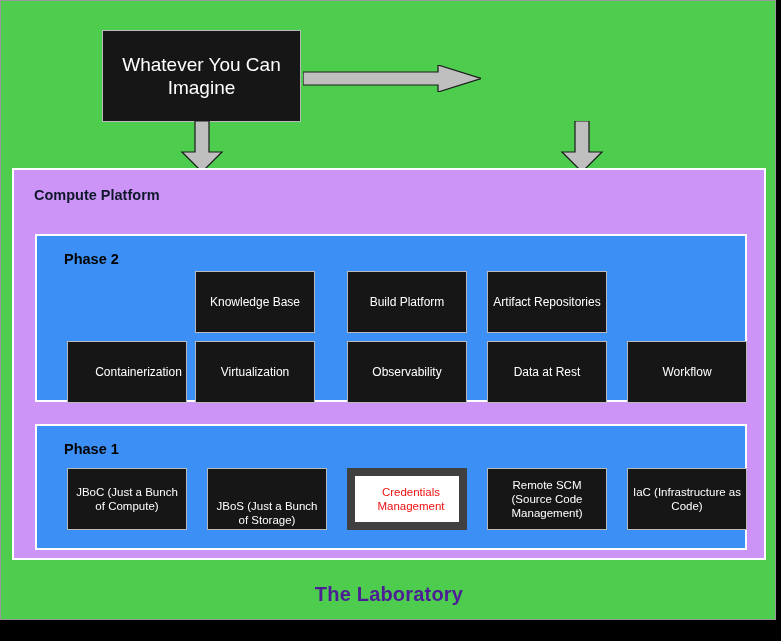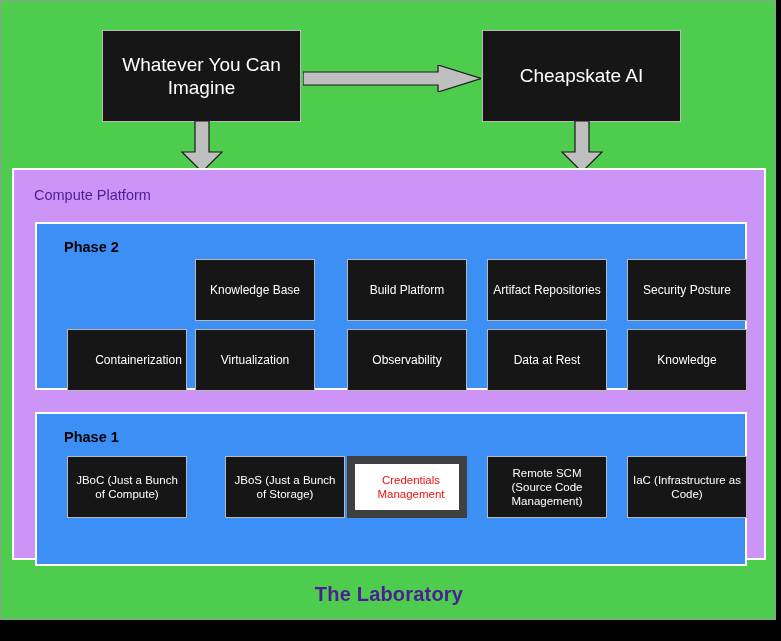--- a/index.html
+++ b/index.html
@@ -93,33 +93,34 @@
     height: 392px;
     background: #CC94F7;
     border: 2px solid #ffffff;
     box-sizing: border-box;
   }
   .platform-title {
     position: absolute;
     left: 20px;
     top: 17px;
     font-size: 14.5px;
-    font-weight: normal;
-    color: #4c1d95;
+    font-weight: bold;
+    color: #0f172a;
   }
 
   
   .phase-panel {
     position: absolute;
     background: #3C90F5;
     border: 2px solid #ffffff;
     box-sizing: border-box;
+    margin-top: 12px;
   }
   #phase2-panel { left: 21px; top: 52px;  width: 712px; height: 168px; }
-  #phase1-panel { left: 21px; top: 242px; width: 712px; height: 154px; }
+  #phase1-panel { left: 21px; top: 242px; width: 712px; height: 126px; }
 
   .phase-label {
     position: absolute;
     left: 27px;
     top: 15px;
     font-size: 14.5px;
     font-weight: bold;
     color: #000000;
   }
 
@@ -134,21 +135,21 @@
   .p2-c4 { left: 450px; width: 120px; }
   .p2-c5 { left: 590px; width: 120px; }
 
   
   .p1-node {
     font-size: 11.5px;
     top: 42px;
     height: 62px;
   }
   .p1-c1 { left: 30px;  width: 120px; }
-  .p1-c2 { left: 188px; width: 120px; }
+  .p1-c2 { left: 170px; width: 120px; align-items: flex-end; }
   .p1-c3 { left: 310px; width: 120px; }
   .p1-c4 { left: 450px; width: 120px; }
   .p1-c5 { left: 590px; width: 120px; }
 
   
   .node.highlight {
     background: #ffffff;
     border: 8px solid #404040;
     color: #EE1111;
     padding-left: 12px;
@@ -158,23 +159,20 @@
 <body>
 
 <div id="canvas">
 
   <div class="lab-field">
 
     <div class="node top-node" id="node-imagine">
       <span>Whatever You Can Imagine</span>
     </div>
 
-    <div class="node top-node" id="node-ai">
-      <span>Cheapskate AI</span>
-    </div>
 
     <svg class="arrow-right" viewBox="0 0 178 27">
       <polygon points="0,7 135,7 135,0 178,13.5 135,27 135,20 0,20" fill="#BFBFBF" stroke="#1a1a1a" stroke-width="1.2"></polygon>
     </svg>
 
     <svg class="arrow-down" id="arrow-down-left" viewBox="0 0 44 51">
       <polygon points="15,0 29,0 29,31 42,31 22,51 2,31 15,31" fill="#BFBFBF" stroke="#1a1a1a" stroke-width="1.2"></polygon>
     </svg>
 
     <svg class="arrow-down" id="arrow-down-right" viewBox="0 0 44 51">
@@ -191,38 +189,35 @@
 
         <div class="node p2-node p2-r1 p2-c2">
           <span>Knowledge Base</span>
         </div>
         <div class="node p2-node p2-r1 p2-c3">
           <span>Build Platform</span>
         </div>
         <div class="node p2-node p2-r1 p2-c4">
           <span>Artifact Repositories</span>
         </div>
-        <div class="node p2-node p2-r1 p2-c5">
-          <span>Security Posture</span>
-        </div>
 
         <div class="node p2-node p2-r2 p2-c1">
           <span>Containerization</span>
         </div>
         <div class="node p2-node p2-r2 p2-c2">
           <span>Virtualization</span>
         </div>
         <div class="node p2-node p2-r2 p2-c3">
           <span>Observability</span>
         </div>
         <div class="node p2-node p2-r2 p2-c4">
           <span>Data at Rest</span>
         </div>
         <div class="node p2-node p2-r2 p2-c5">
-          <span>Knowledge</span>
+          <span>Workflow</span>
         </div>
       </div>
 
       <div class="phase-panel" id="phase1-panel">
 
         <div class="phase-label">Phase 1</div>
 
         <div class="node p1-node p1-c1">
           <span>JBoC (Just a Bunch of Compute)</span>
         </div>

